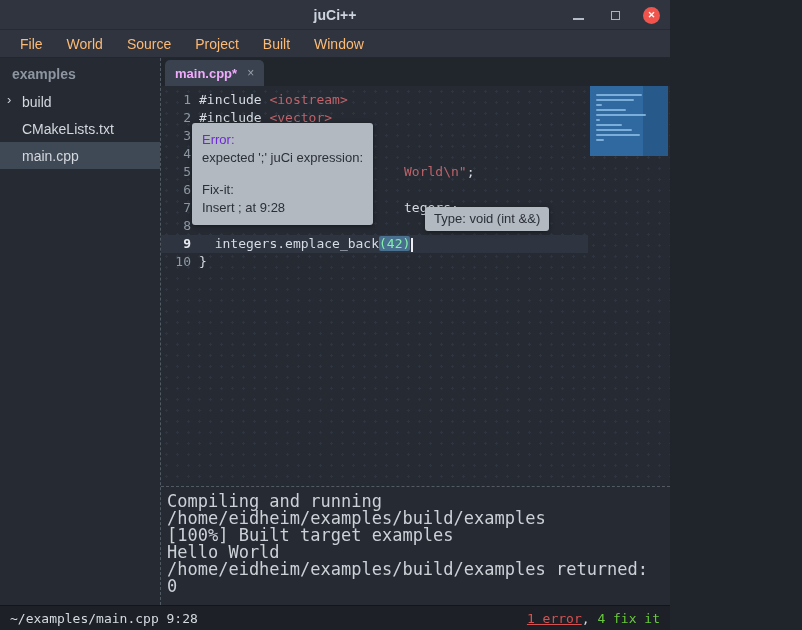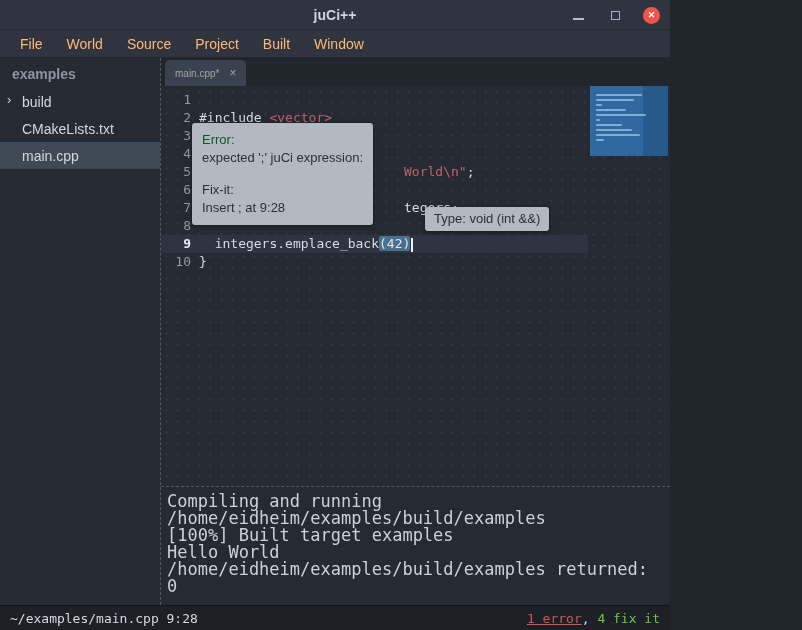--- a/index.html
+++ b/index.html
@@ -44,40 +44,40 @@
   .tree-item { position:relative; height:27px; display:flex; align-items:center; padding-left:22px; color:#d3d7de; font-size:14px; }
   .tree-item.selected { background:#3f4855; }
   .chev { position:absolute; left:7px; top:4px; color:#cfd5dd; font-size:13px; }
 
   
   .main { flex:1; min-width:0; display:flex; flex-direction:column; border-left:1px dashed #525a64; }
 
   
   .tabbar { height:28px; flex:none; background:#21252c; display:flex; align-items:flex-end; padding-left:4px; }
   .tab { height:26px; background:#3a424f; border-radius:5px 5px 0 0; display:flex; align-items:center; gap:10px; padding:0 10px; }
-  .tab-label { color:#a3a3a3; font-weight:normal; font-size:10px; }
+  .tab-label { color:#f0abfc; font-weight:bold; font-size:13px; }
   .tab-close { color:#98a0ac; font-size:12px; }
 
   
   .editor {
     flex:1; position:relative; overflow:hidden;
     background-color:#262b33;
     background-image:radial-gradient(#2e3440 1px, transparent 1.2px);
     background-size:11px 11px;
     font-family:"DejaVu Sans Mono", monospace; font-size:13px; color:#d6dbe3;
   }
   .code-lines { position:absolute; top:5px; left:0; right:0; }
   .code-row { display:flex; height:18px; line-height:18px; padding-left:6px; white-space:pre; }
   .code-row.current { background:#2e3541; }
   .ln { width:24px; flex:none; text-align:right; margin-right:8px; color:#8f98a3; }
   .code-row.current .ln { color:#e8ecf1; font-weight:bold; }
   .code-text { white-space:pre; }
   .seg-plain { color:#d6dbe3; }
   .seg-str { color:#bf6269; }
-  .seg-hl { background:#49708f; color:#e5e5e5; border-radius:2px; }
+  .seg-hl { background:#49708f; color:#86efac; border-radius:2px; }
   .caret { display:inline-block; width:2px; height:14px; background:#eceff4; vertical-align:middle; margin-left:1px; }
 
   
   .minimap-col {
     position:absolute; top:0; right:0; bottom:0; width:82px;
     background-color:#262b33;
     background-image:radial-gradient(#2e3440 1px, transparent 1.2px);
     background-size:11px 11px;
   }
   .minimap-view {
@@ -88,21 +88,21 @@
   .mini-line { height:2px; background:#8fc0e8; opacity:.8; margin:3px 0 0 6px; border-radius:1px; }
 
   
   .tooltip {
     position:absolute; z-index:5; background:#b3b9c1; color:#2b3037;
     font-family:"Liberation Sans", sans-serif; font-size:13px; line-height:18px;
     border-radius:3px; box-shadow:0 1px 5px rgba(0,0,0,.45);
     padding:8px 10px; white-space:nowrap;
   }
   .error-tip { left:31px; top:37px; }
-  .tip-title { color:#14532d; }
+  .tip-title { color:#6d28d9; }
   .tip-gap { height:14px; }
   .type-tip { left:264px; top:121px; padding:3px 9px; }
 
   
   .terminal {
     flex:none; height:119px; border-top:1px dashed #525a64;
     font-family:"DejaVu Sans Mono", monospace; font-size:17px; line-height:17px;
     color:#ccd1d8; padding:6px; overflow:hidden; background:#262b33;
   }
 
@@ -167,21 +167,21 @@
 
       <div class="tabbar">
           <div class="tab active">
             <span class="tab-label">main.cpp*</span>
             <span class="tab-close">×</span>
           </div>
         </div>
 
       <div class="editor">
         <div class="code-lines">
-            <div class="code-row"><span class="ln">1</span></div>
+            <div class="code-row"><span class="ln">1</span><span class="code-text"><span class="seg-plain">#include </span><span class="seg-str">&lt;iostream&gt;</span></span></div>
             <div class="code-row"><span class="ln">2</span><span class="code-text"><span class="seg-plain">#include </span><span class="seg-str">&lt;vector&gt;</span></span></div>
             <div class="code-row"><span class="ln">3</span><span class="code-text"></span></div>
             <div class="code-row"><span class="ln">4</span><span class="code-text"></span></div>
             <div class="code-row"><span class="ln">5</span><span class="code-text"><span class="seg-str" style="margin-left: 205px;">World\n"</span><span class="seg-plain">;</span></span></div>
             <div class="code-row"><span class="ln">6</span><span class="code-text"></span></div>
             <div class="code-row"><span class="ln">7</span><span class="code-text"><span class="seg-plain" style="margin-left: 205px;">tegers;</span></span></div>
             <div class="code-row"><span class="ln">8</span><span class="code-text"></span></div>
             <div class="code-row current"><span class="ln">9</span><span class="code-text"><span class="seg-plain">  integers.emplace_back</span><span class="seg-hl">(42)</span><span class="caret"></span></span></div>
             <div class="code-row"><span class="ln">10</span><span class="code-text"><span class="seg-plain">}</span></span></div>
           </div>

